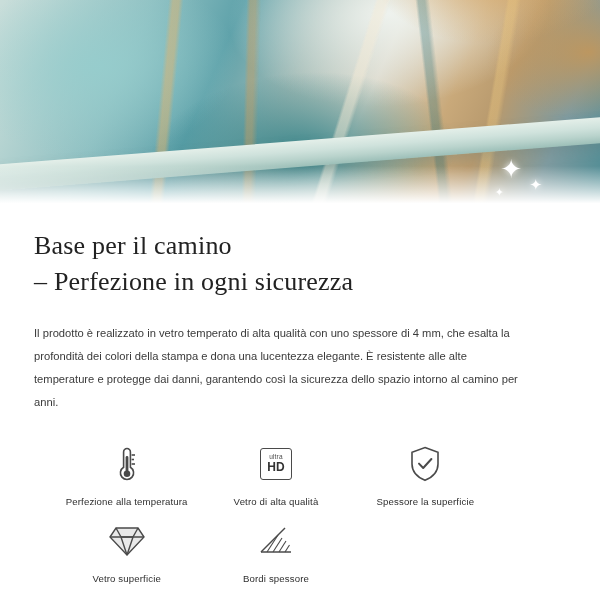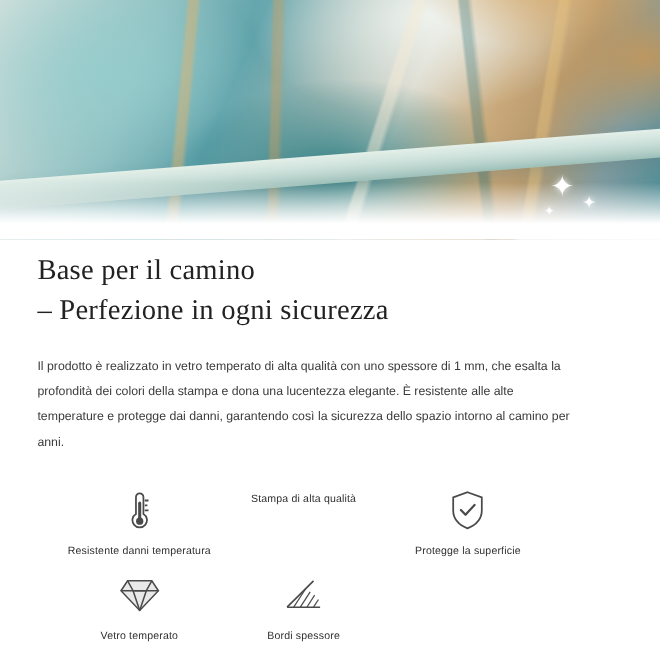--- a/index.html
+++ b/index.html
@@ -178,63 +178,69 @@
     <span class="sparkle s3">✦</span>
     <div class="hero-fade"></div>
   </div>
 
   <div class="content">
     <h1 class="headline">
       <span>Base per il camino</span>
       <span class="line2">– Perfezione in ogni sicurezza</span>
     </h1>
 
-    <p class="paragraph">Il prodotto è realizzato in vetro temperato di alta qualità con uno spessore di 1 mm, che esalta la profondità dei colori della stampa e dona una lucentezza elegante. È resistente alle alte temperature e protegge dai danni, garantendo così la sicurezza dello spazio intorno al camino per anni.</p>
+    <p class="paragraph">Il prodotto è realizzato in vetro temperato di alta qualità con uno spessore di 4 mm, che esalta la profondità dei colori della stampa e dona una lucentezza elegante. È resistente alle alte temperature e protegge dai danni, garantendo così la sicurezza dello spazio intorno al camino per anni.</p>
 
     <div class="features">
 
       <div class="feature">
         <div class="feature-icon">
           <svg width="22" height="40" viewBox="0 0 22 40" fill="none" stroke="#4a4a4a" stroke-width="1.6">
             <path d="M11 4.5a3.4 3.4 0 0 1 3.4 3.4v15.3a6.6 6.6 0 1 1-6.8 0V7.9A3.4 3.4 0 0 1 11 4.5z"></path>
             <circle cx="11" cy="29.8" r="3.3" fill="#4a4a4a" stroke="none"></circle>
             <rect x="9.6" y="12" width="2.8" height="16" rx="1.4" fill="#4a4a4a" stroke="none"></rect>
             <line x1="15.6" y1="11" x2="19" y2="11"></line>
             <line x1="15.6" y1="15.5" x2="18" y2="15.5"></line>
             <line x1="15.6" y1="20" x2="19" y2="20"></line>
           </svg>
         </div>
-        <div class="feature-label">Resistente danni temperatura</div>
-      </div>
-
-      <div class="feature">
-        <div class="feature-label">Stampa di alta qualità</div>
+        <div class="feature-label">Perfezione alla temperatura</div>
+      </div>
+
+      <div class="feature">
+        <div class="feature-icon">
+          <div class="ultrahd-box">
+            <span class="t1">ultra</span>
+            <span class="t2">HD</span>
+          </div>
+        </div>
+        <div class="feature-label">Vetro di alta qualità</div>
       </div>
 
       <div class="feature">
         <div class="feature-icon">
           <svg width="34" height="40" viewBox="0 0 34 40" fill="none" stroke="#4a4a4a" stroke-width="1.6">
             <path d="M17 3.5 L30 8.2 V20 c0 8.2-6 13.4-13 16.3C10 33.4 4 28.2 4 20 V8.2 Z"></path>
             <path d="M11 19.6 l4.2 4.4 L23.4 15" stroke-width="2" stroke-linecap="round" stroke-linejoin="round"></path>
           </svg>
         </div>
-        <div class="feature-label">Protegge la superficie</div>
+        <div class="feature-label">Spessore la superficie</div>
       </div>
 
       <div class="feature">
         <div class="feature-icon">
           <svg width="38" height="34" viewBox="0 0 38 34" fill="none" stroke="#4a4a4a" stroke-width="1.4">
             <path d="M8 4 H30 L36 13 L19 31 L2 13 Z" fill="#4a4a4a" fill-opacity="0.12"></path>
             <path d="M2 13 H36"></path>
             <path d="M8 4 L13 13 L19 31"></path>
             <path d="M30 4 L25 13 L19 31"></path>
             <path d="M13 13 L25 13"></path>
           </svg>
         </div>
-        <div class="feature-label">Vetro temperato</div>
+        <div class="feature-label">Vetro superficie</div>
       </div>
 
       <div class="feature">
         <div class="feature-icon">
           <svg width="38" height="34" viewBox="0 0 38 34" fill="none" stroke="#4a4a4a" stroke-width="1.5">
             <path d="M4 28 L28 4"></path>
             <path d="M4 28 L34 28"></path>
             <path d="M10 28 L21 11" stroke-width="1.1"></path>
             <path d="M16 28 L25 14" stroke-width="1.1"></path>
             <path d="M22 28 L29 17" stroke-width="1.1"></path>

